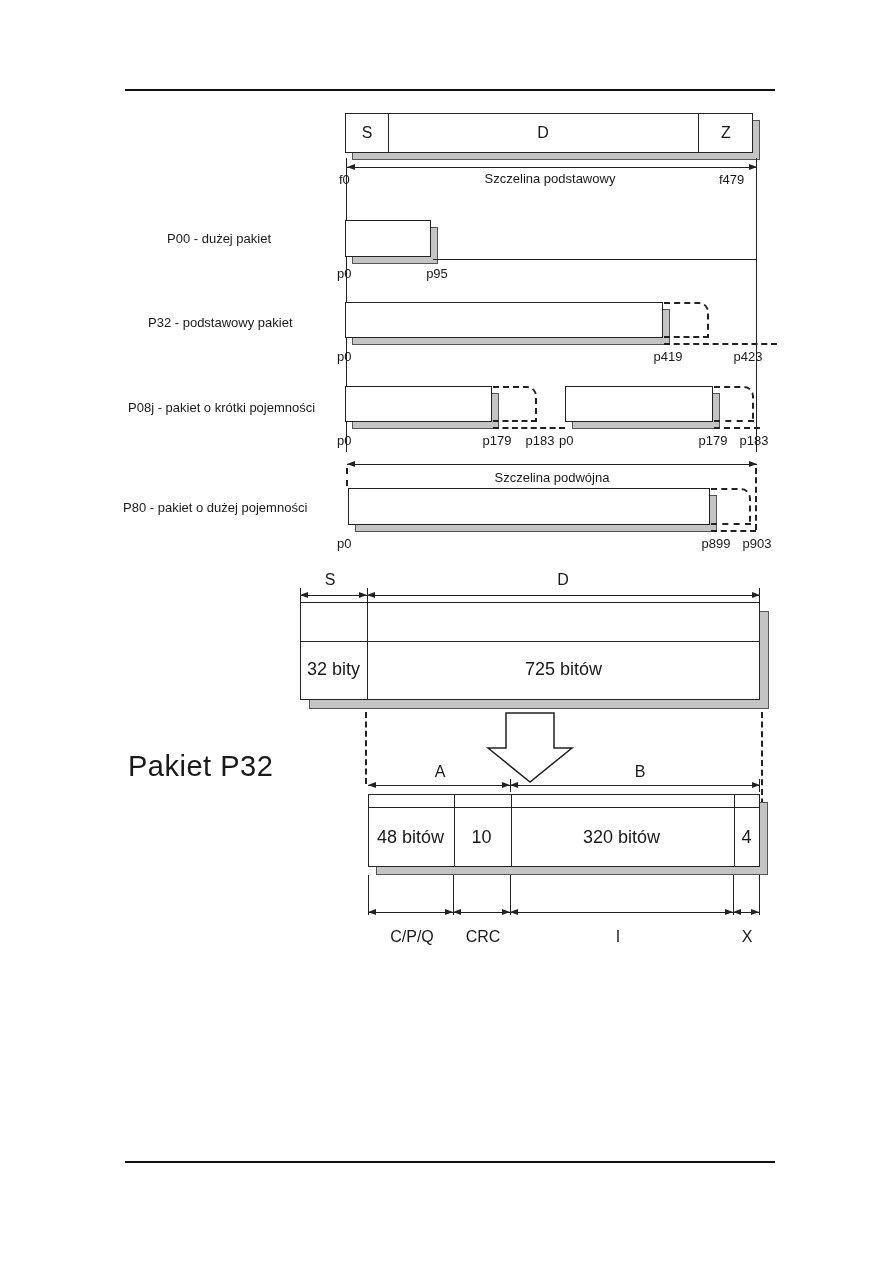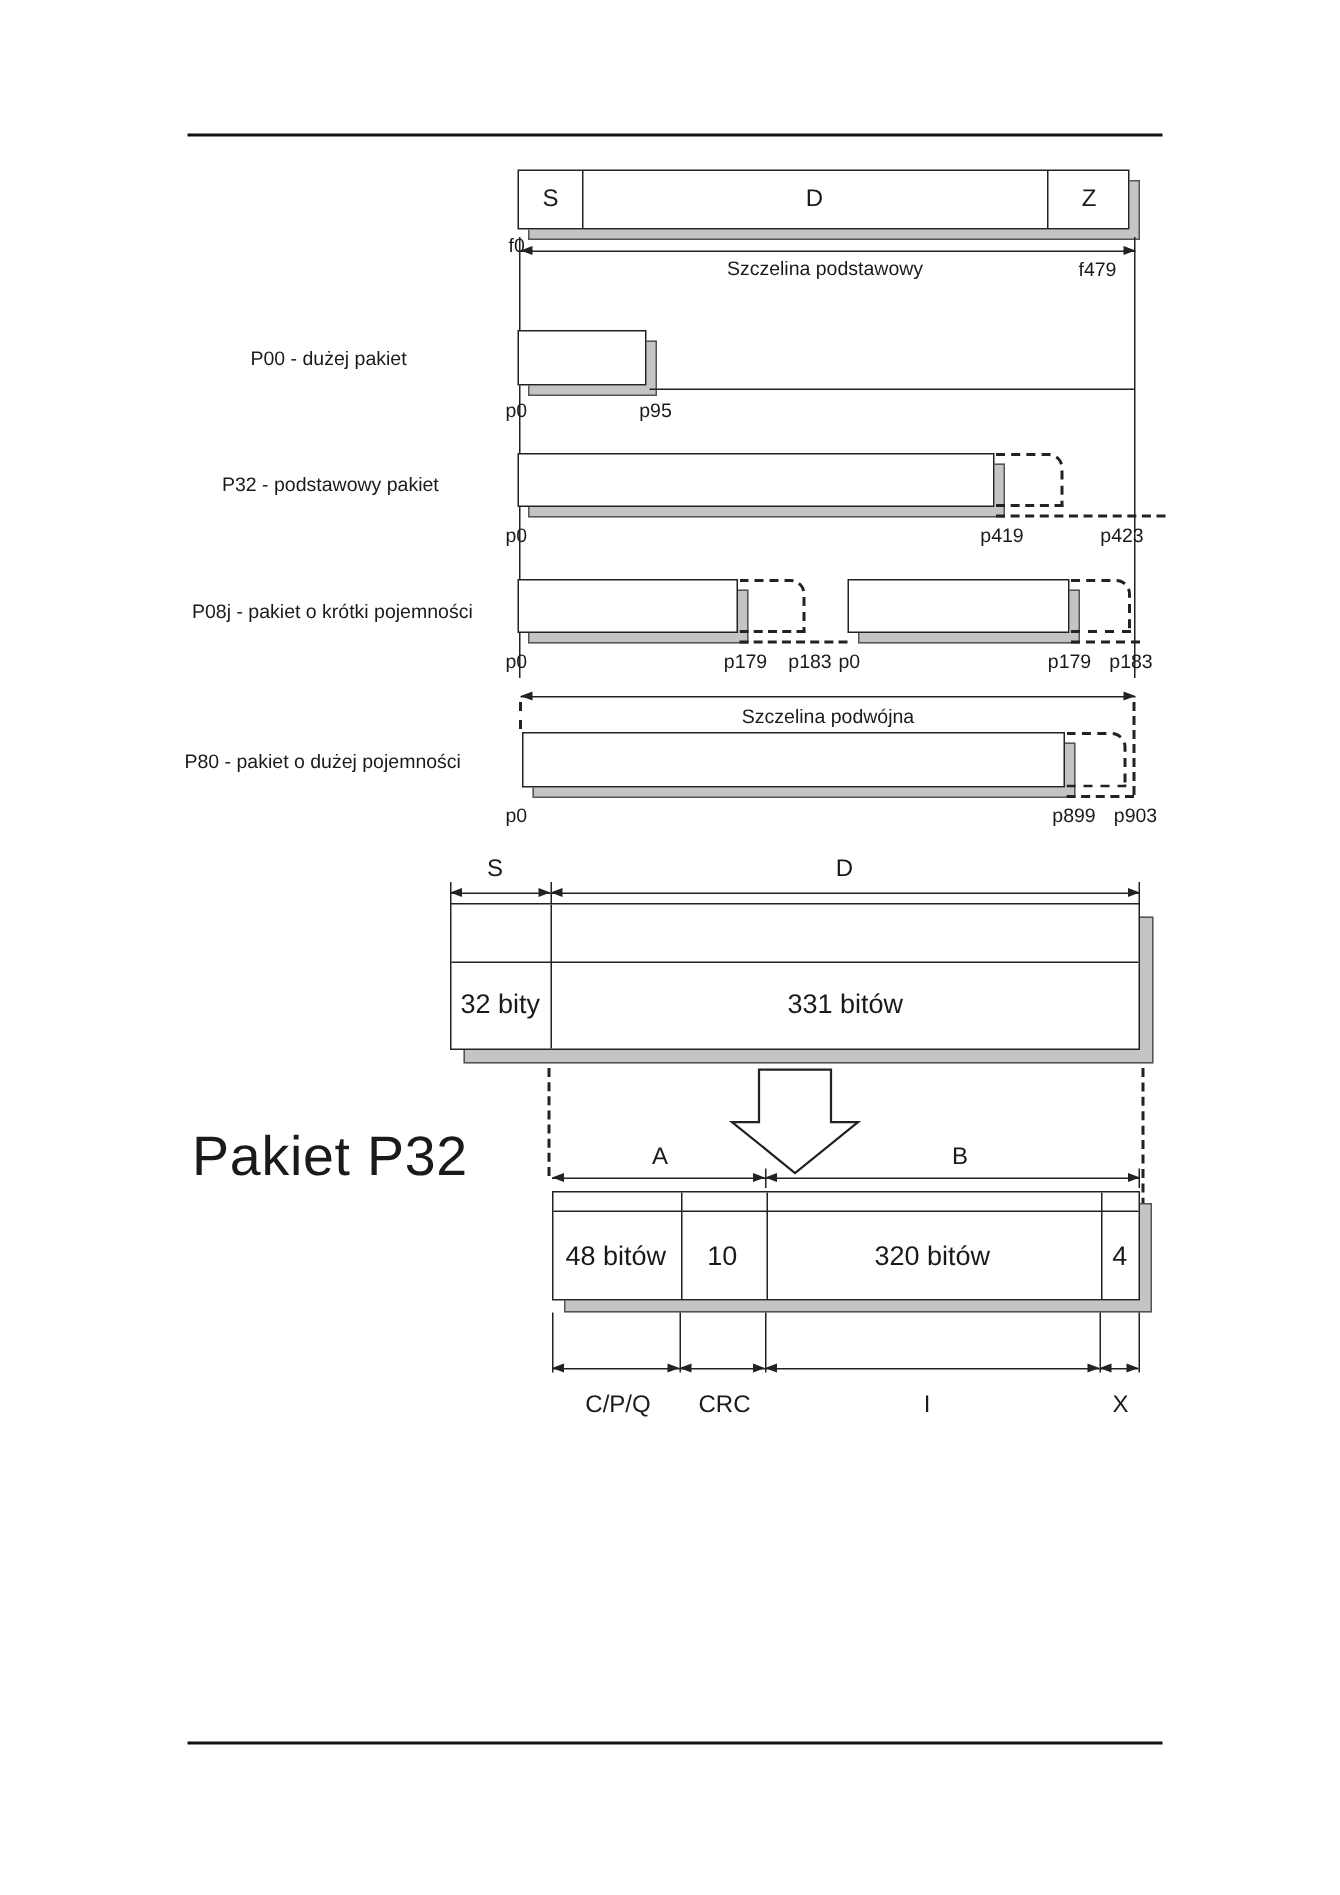--- a/index.html
+++ b/index.html
@@ -33,21 +33,21 @@
   .dim::before { content:""; position:absolute; left:0; top:-4px; width:0; height:0;
     border-style:solid; border-width:3.5px 8px 3.5px 0;
     border-color:transparent #222 transparent transparent; }
   .dim::after  { content:""; position:absolute; right:0; top:-4px; width:0; height:0;
     border-style:solid; border-width:3.5px 0 3.5px 8px;
     border-color:transparent transparent transparent #222; }
   .lbl  { position:absolute; font-size:13px; white-space:nowrap; }
   .c    { text-align:center; }
   .big  { position:absolute; font-size:18px; text-align:center; white-space:nowrap; }
   .sec  { position:absolute; font-size:16px; text-align:center; white-space:nowrap; }
-  .title{ position:absolute; font-size:37px; letter-spacing:0.5px; white-space:nowrap; }
+  .title{ position:absolute; font-size:29px; letter-spacing:0.5px; white-space:nowrap; }
 </style>
 </head>
 <body>
 
 <div class="page">
 
   <div class="rule" style="left:125px;top:89px;width:650px"></div>
   <div class="rule" style="left:125px;top:1161px;width:650px"></div>
 
   <div class="slab" style="left:345px;top:113px;width:408px;height:40px">
@@ -58,21 +58,21 @@
       <span class="cell" style="left:0;width:42px">S</span>
       <span class="cell" style="left:42px;width:310px">D</span>
       <span class="cell" style="left:352px;width:56px">Z</span>
     </div>
   </div>
 
   <div class="vl" style="left:346px;top:158px;height:294px"></div>
   <div class="vl" style="left:756px;top:158px;height:294px"></div>
 
   <div class="dim" style="left:347px;top:167px;width:410px"></div>
-  <span class="lbl" style="left:339px;top:156px">f0</span>
+  <span class="lbl" style="left:339px;top:172px">f0</span>
   <span class="lbl c" style="left:440px;top:171px;width:220px">Szczelina podstawowy</span>
   <span class="lbl" style="left:719px;top:172px">f479</span>
 
   <span class="lbl" style="left:167px;top:231px">P00 - dużej pakiet</span>
   <div class="slab" style="left:345px;top:220px;width:86px;height:37px">
     <div class="sh"></div>
     <div class="face"></div>
   </div>
   <div class="hl" style="left:433px;top:259px;width:323px"></div>
   <span class="lbl" style="left:337px;top:266px">p0</span>
@@ -133,21 +133,21 @@
   <div class="dim" style="left:367px;top:595px;width:393px"></div>
 
   <div class="slab" style="left:300px;top:602px;width:460px;height:98px">
     <div class="sh sh9"></div>
     <div class="face">
       <div class="innh" style="top:38px"></div>
       <div class="innv" style="left:66px"></div>
     </div>
   </div>
   <span class="big" style="left:300px;top:659px;width:67px">32 bity</span>
-  <span class="big" style="left:367px;top:659px;width:393px">331 bitów</span>
+  <span class="big" style="left:367px;top:659px;width:393px">725 bitów</span>
 
   <div class="dashv" style="left:365px;top:712px;height:72px"></div>
   <div class="dashv" style="left:761px;top:712px;height:131px"></div>
 
   <svg style="position:absolute;left:480px;top:710px" width="100" height="75" viewBox="0 0 100 75">
     <polygon points="26,3 74,3 74,38 92,38 50,72 8,38 26,38" fill="#ffffff" stroke="#222222" stroke-width="1.5"></polygon>
   </svg>
 
   <span class="title" style="left:128px;top:750px">Pakiet P32</span>
 

